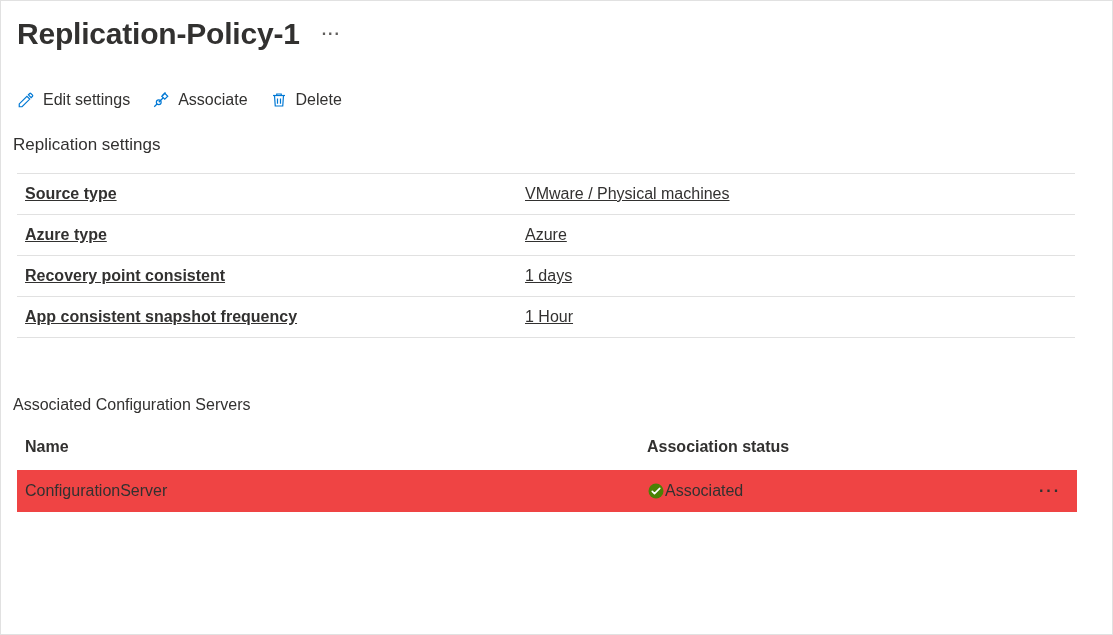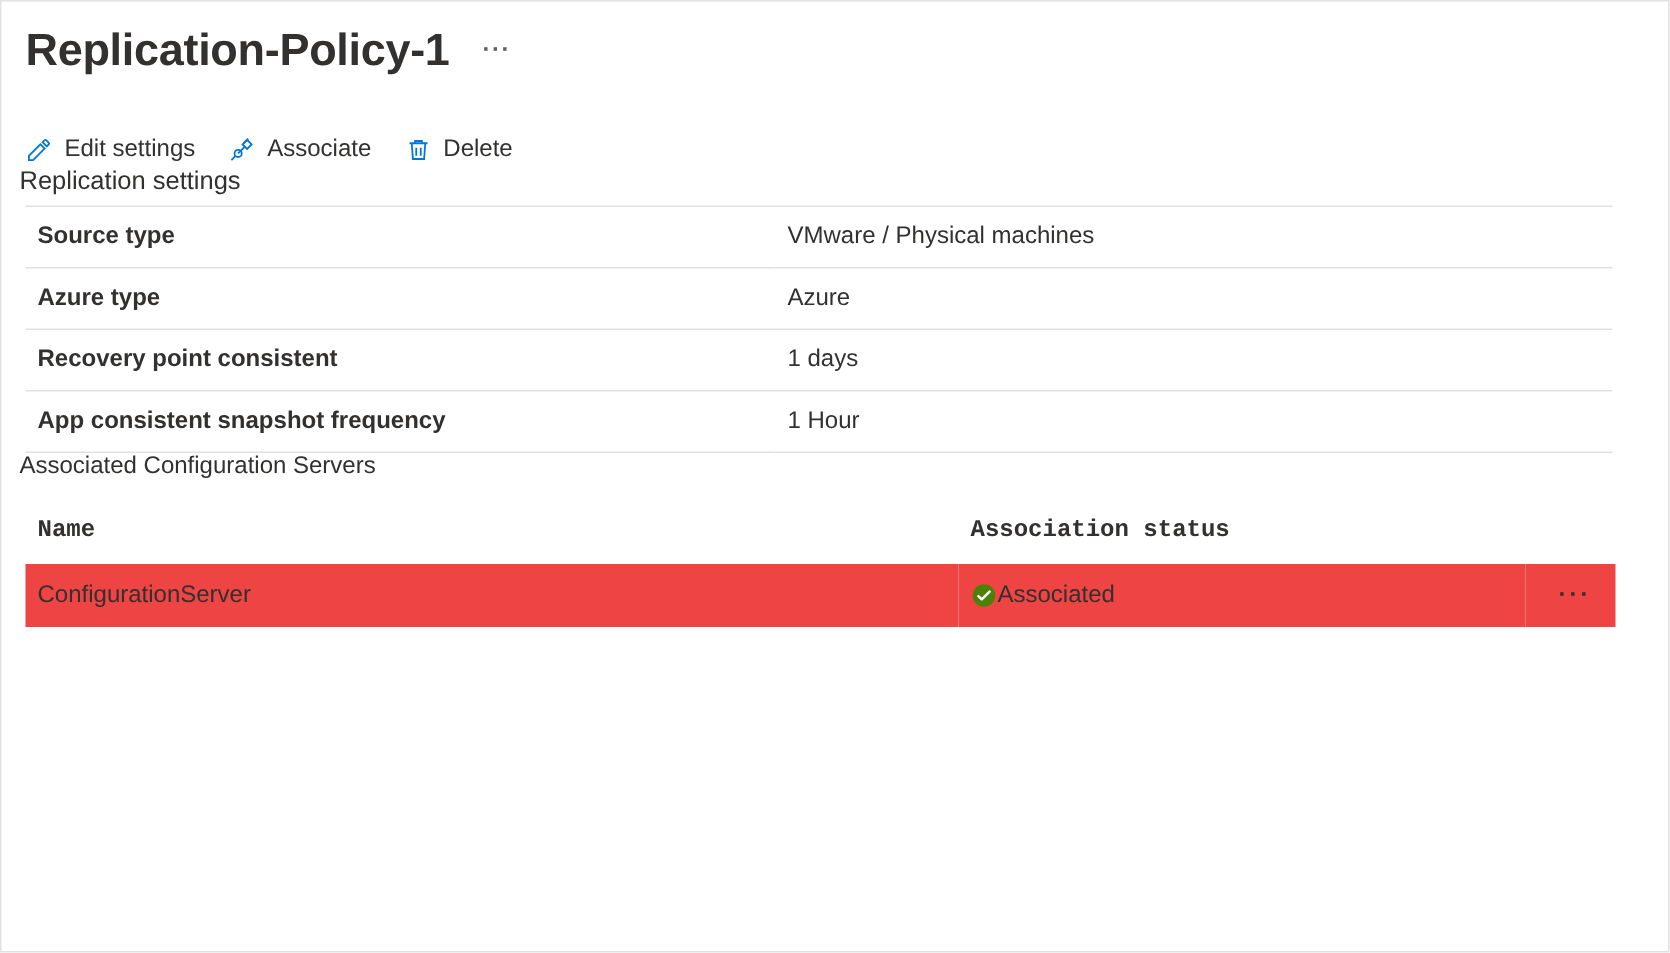--- a/index.html
+++ b/index.html
@@ -37,20 +37,21 @@
       font-size: 16px;
       letter-spacing: 1px;
       font-weight: 700;
       cursor: pointer;
       line-height: 1;
     }
     .toolbar {
       display: flex;
       align-items: flex-end;
       gap: 22px;
+      margin-bottom: 24px;
     }
     .toolbar-btn {
       display: inline-flex;
       align-items: center;
       gap: 8px;
       background: transparent;
       border: none;
       cursor: pointer;
       font-size: 16px;
       color: #323130;
@@ -60,26 +61,28 @@
     .toolbar-btn .tb-icon {
       color: #0078d4;
       display: inline-flex;
       align-items: center;
       justify-content: center;
     }
     .section-heading {
       font-size: 17px;
       font-weight: 400;
       color: #323130;
-      margin-bottom: 6px;
+      margin-bottom: 18px;
       margin-left: -4px;
     }
     .props-table {
       width: 1058px;
       border-collapse: collapse;
+      margin-bottom: 58px;
+      text-decoration: underline;
     }
     .props-table tr {
       border-top: 1px solid #e1e1e1;
       border-bottom: 1px solid #e1e1e1;
     }
     .props-table td {
       padding: 11px 8px 11px 8px;
       font-size: 16px;
       vertical-align: middle;
     }
@@ -101,21 +104,20 @@
     .assoc-table {
       width: 1060px;
       border-collapse: collapse;
     }
     .assoc-table th {
       text-align: left;
       font-size: 16px;
       font-weight: 700;
       padding: 8px 8px 14px 8px;
       color: #323130;
-      font-family: Liberation Mono, monospace;
     }
     .assoc-table th.col-name {
       width: 622px;
     }
     .assoc-table th.col-status {
       width: auto;
     }
     .assoc-table tbody tr {
       background: #ef4444;
     }

